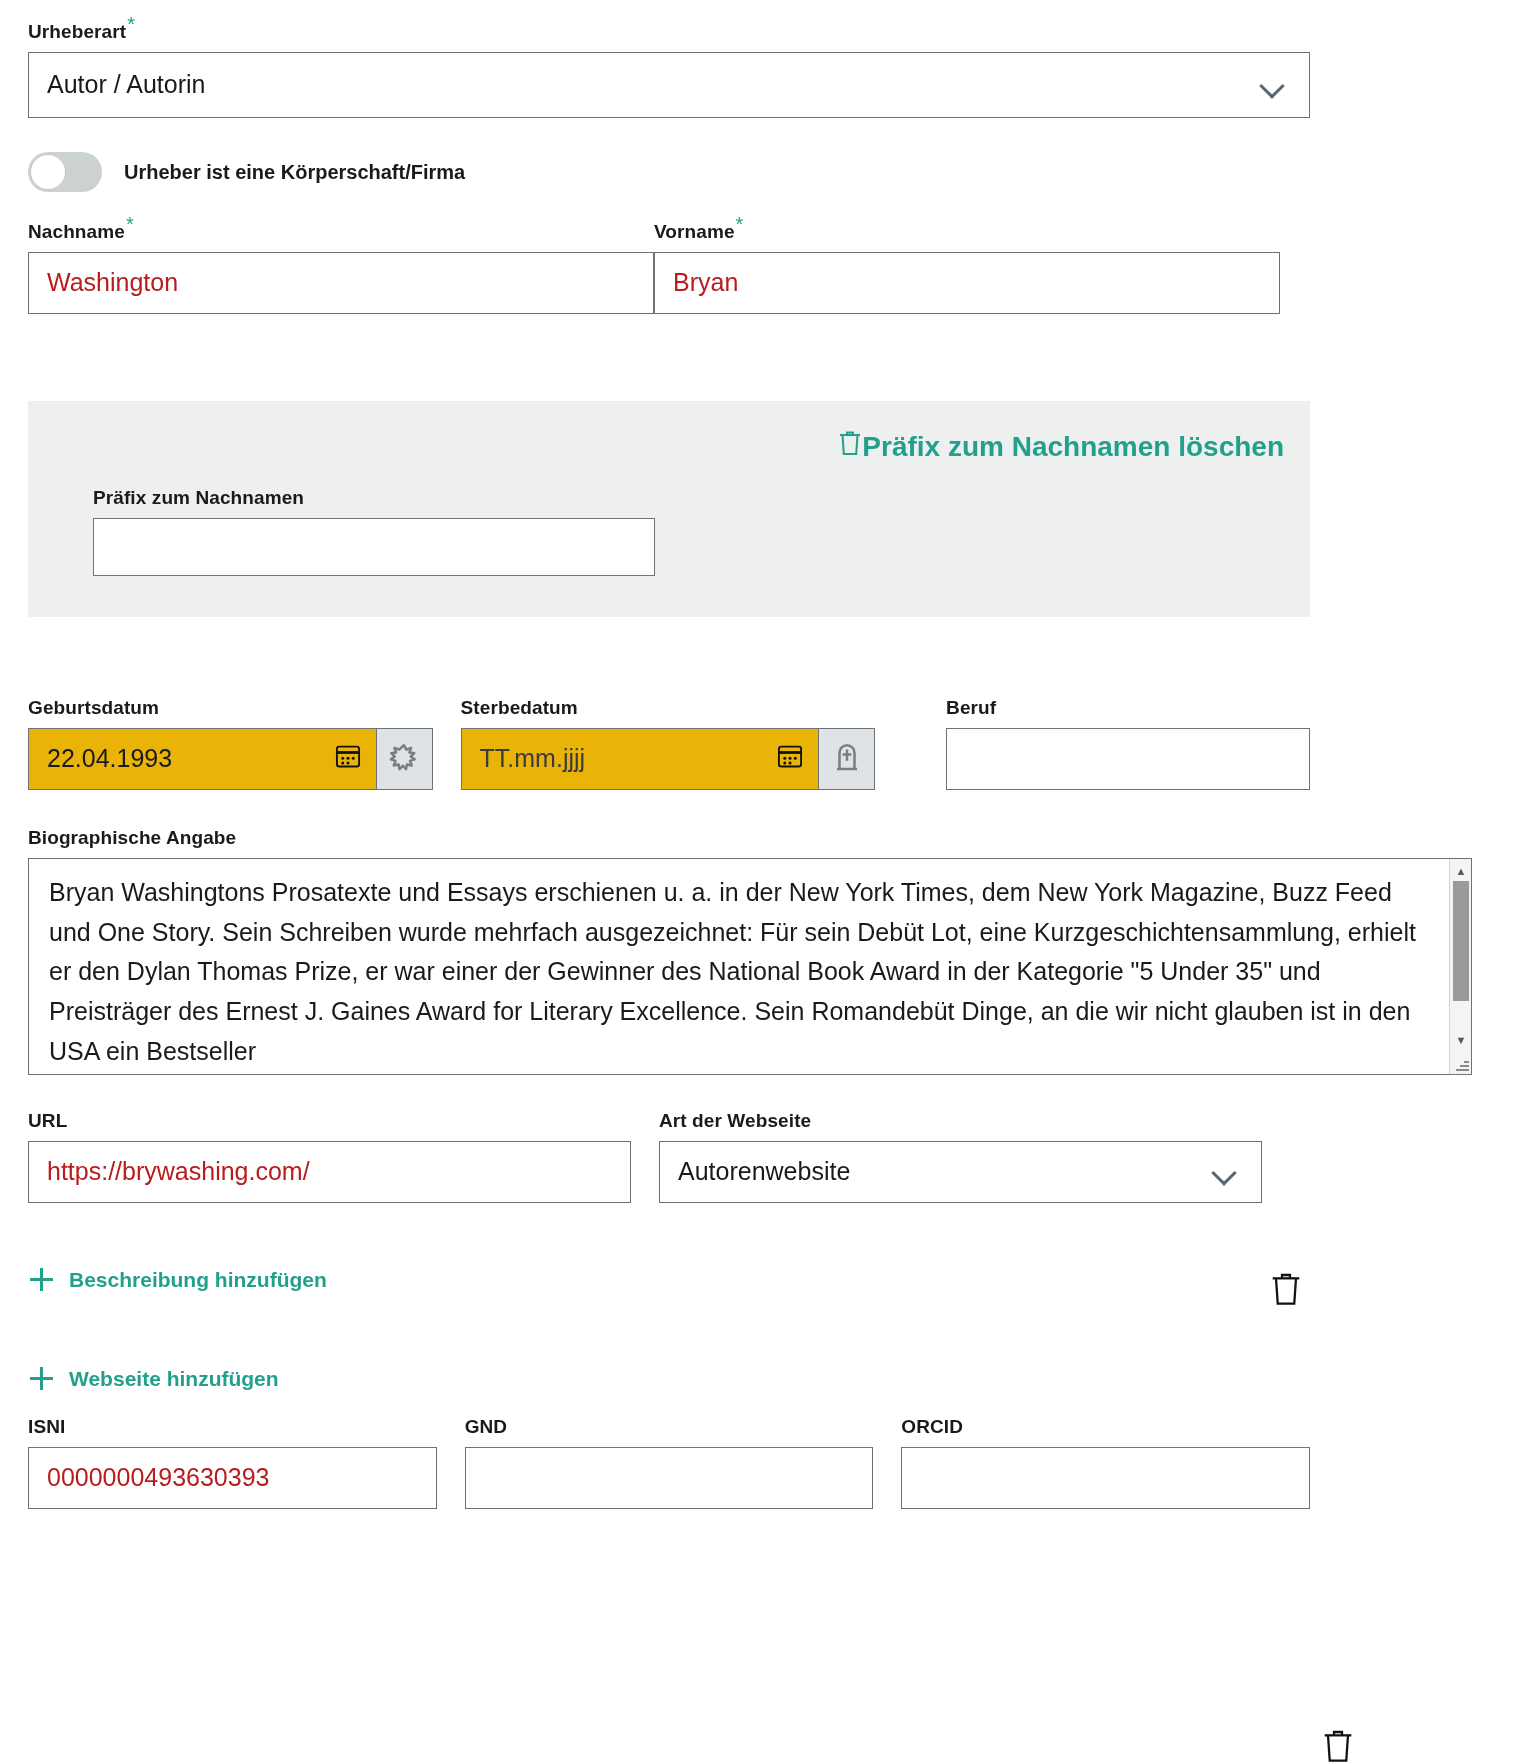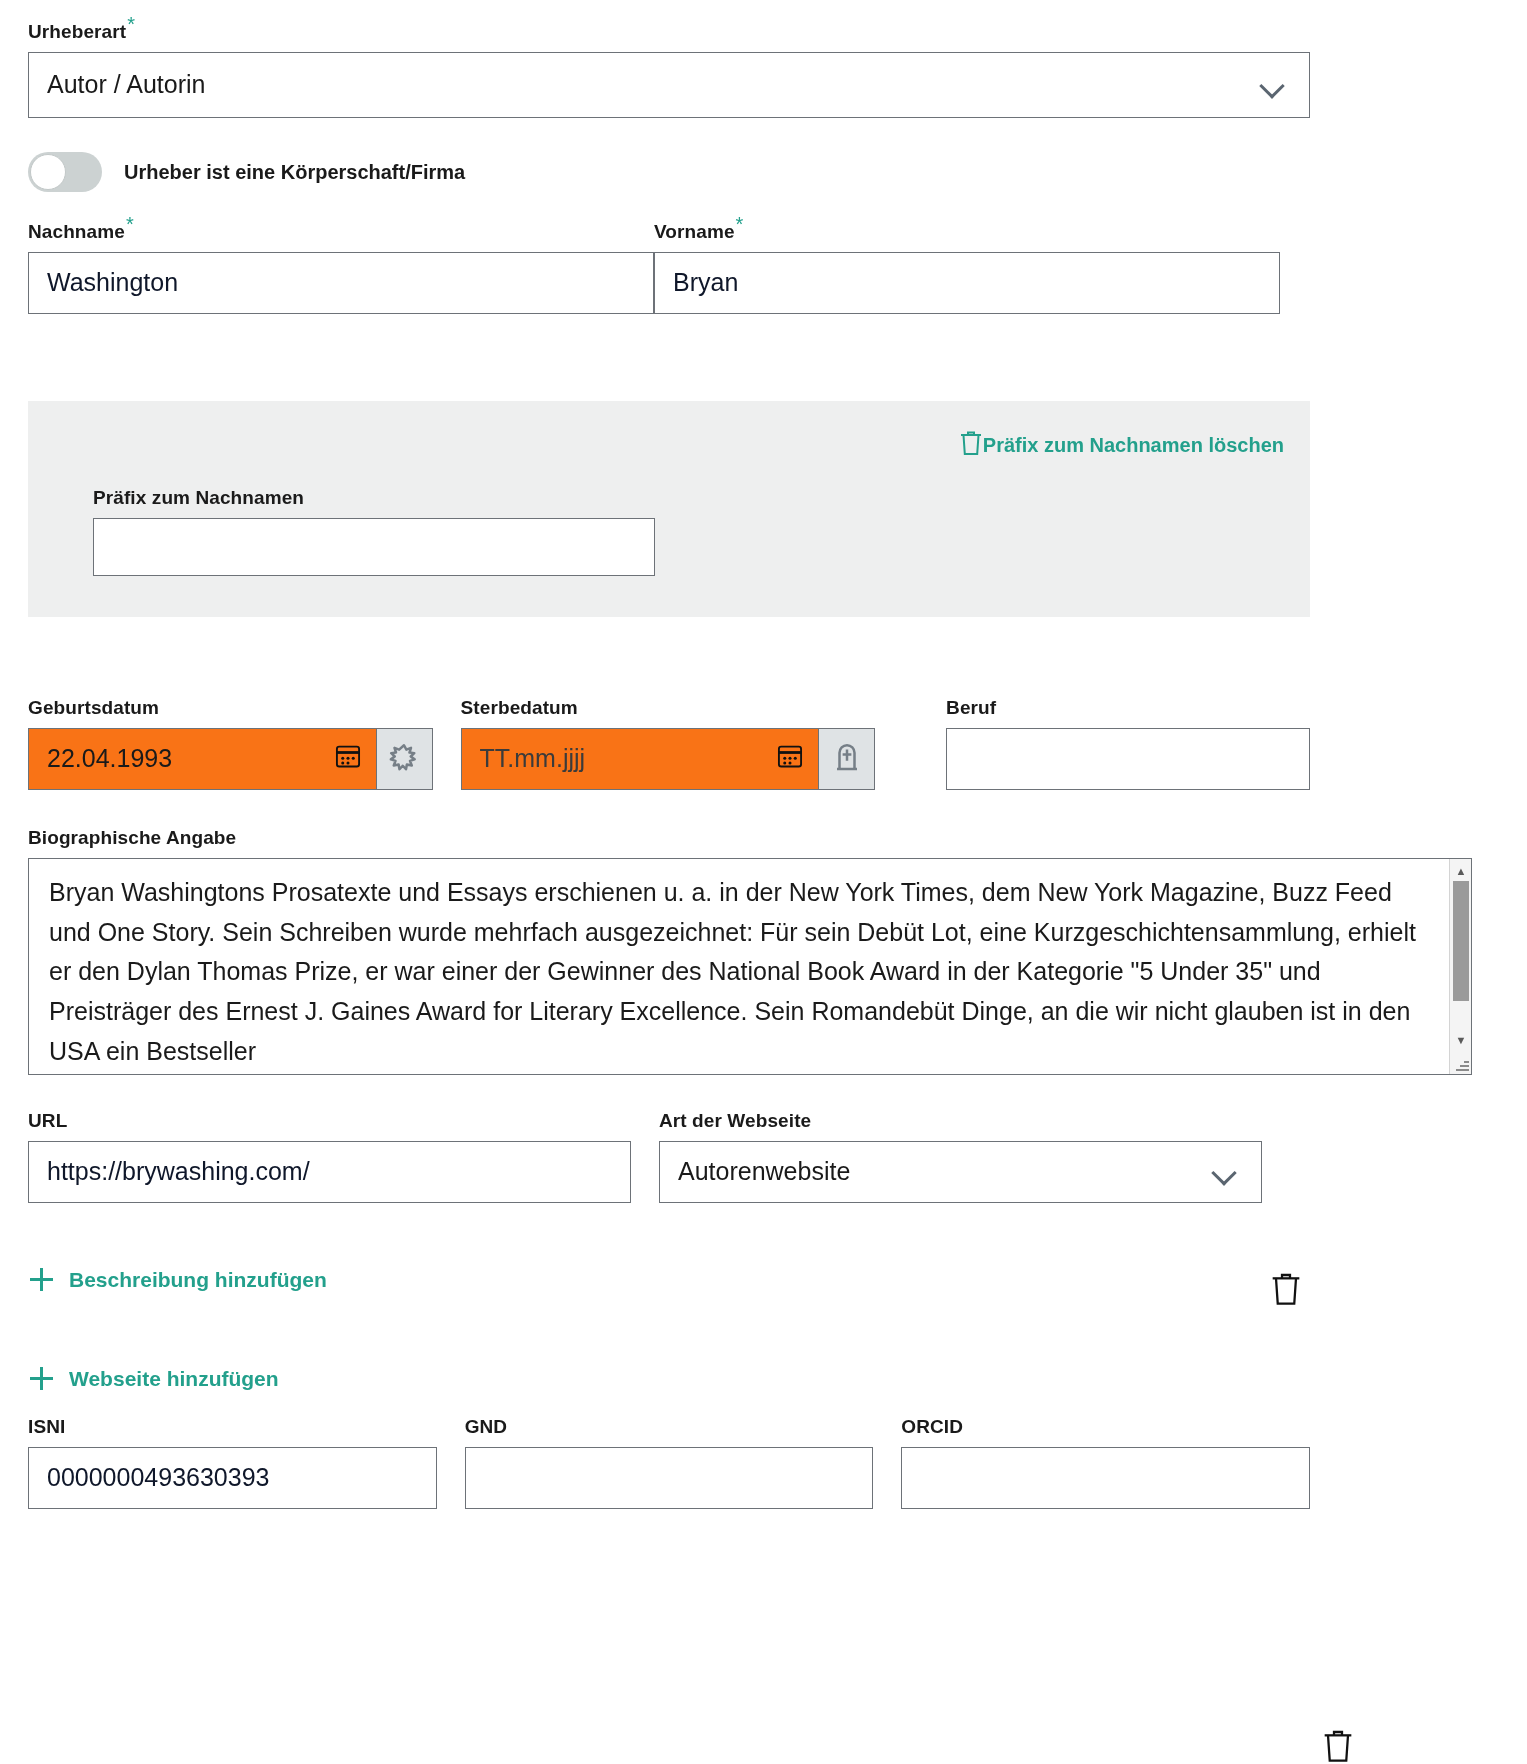--- a/index.html
+++ b/index.html
@@ -42,21 +42,21 @@
     margin-left: 1px;
   }
   .field {
     border: 1px solid #6d7278;
     background: #ffffff;
     height: 62px;
     display: flex;
     align-items: center;
     padding: 0 18px;
     font-size: 25px;
-    color: #0f172a;
+    color: #b91c1c;
     font-family: "Liberation Sans", sans-serif;
     width: 100%;
   }
   .select {
     border: 1px solid #6d7278;
     background: #ffffff;
     height: 62px;
     display: flex;
     align-items: center;
     justify-content: space-between;
@@ -132,21 +132,21 @@
     width: 1282px;
     height: 216px;
     background: #eeefef;
   }
   .prefix-delete {
     position: absolute;
     right: 26px; top: 29px;
     display: flex;
     align-items: center;
     color: #23a08c;
-    font-size: 20px;
+    font-size: 28px;
     font-weight: bold;
     cursor: pointer;
   }
   .prefix-inner {
     position: absolute;
     left: 29px; top: 87px;
     width: 562px;
     margin-left: 36px;
   }
   .prefix-inner .field { height: 58px; }
@@ -162,21 +162,21 @@
   .col-birth { width: 408px; }
   .col-death { width: 418px; }
   .col-job   { width: 410px; padding-left: 43px; }
 
   .date-group {
     display: flex;
     align-items: stretch;
   }
   .date-input {
     border: 1px solid #6d7278;
-    background: #f97316;
+    background: #eab308;
     height: 62px;
     display: flex;
     align-items: center;
     justify-content: space-between;
     padding: 0 14px 0 18px;
     font-size: 25px;
     color: #1a1a1a;
     flex: 1 1 auto;
     min-width: 0;
   }

